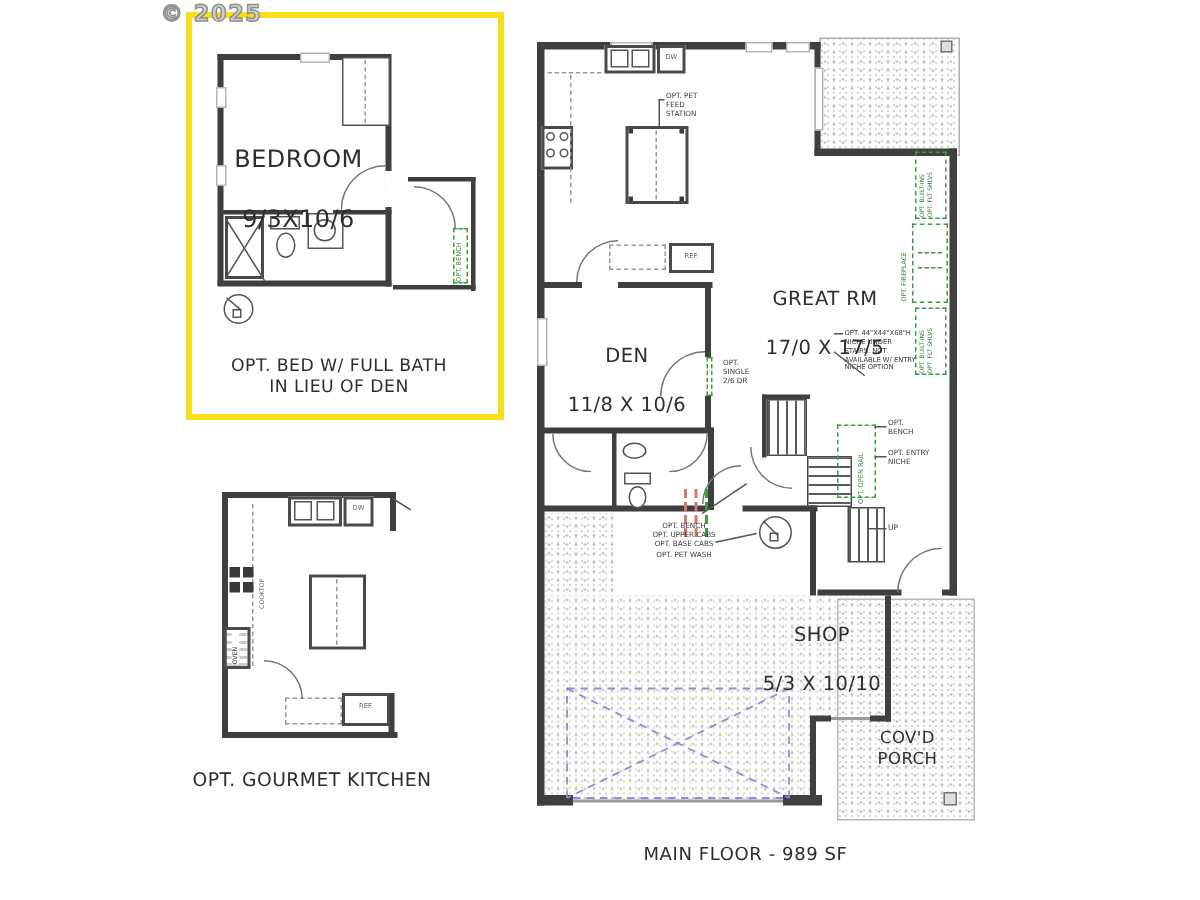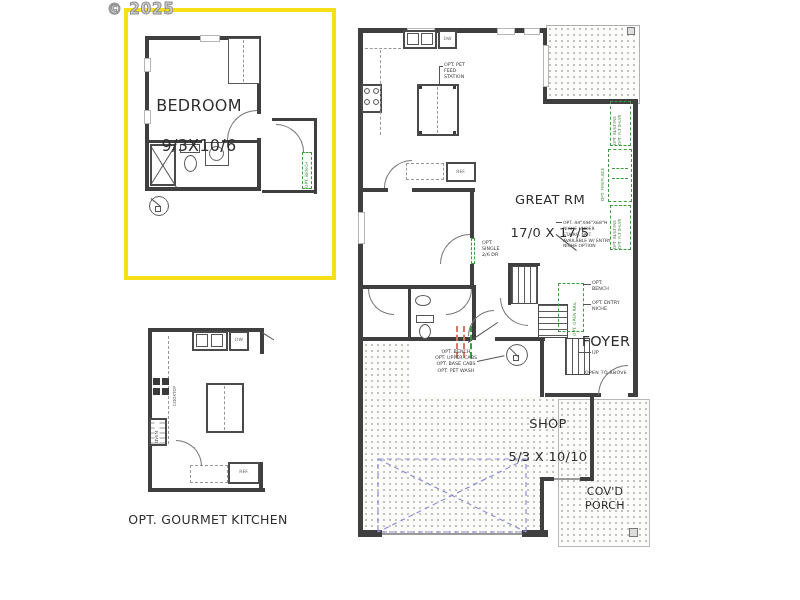--- a/index.html
+++ b/index.html
@@ -80,20 +80,22 @@
   <div class="arc arc-tr" style="left:276px;top:124px;width:28px;height:28px"></div>
 
   <div class="fx1" style="left:149px;top:196px;width:20px;height:20px;border-radius:50%"></div>
   <div class="fx1" style="left:155px;top:206px;width:6px;height:6px"></div>
   <div class="line" style="left:151px;top:198px;width:12px;transform:rotate(40deg)"></div>
 
   <div class="lbl" style="left:143px;top:76px;width:112px;font-size:16px">
     <div>BEDROOM</div>
     <div>9/3X10/6</div>
   </div>
+  <div class="lbl" style="left:126px;top:236px;width:200px;font-size:11.5px">OPT. BED W/ FULL BATH
+IN LIEU OF DEN</div>
 
   <div class="w" style="left:148px;top:328px;width:116px;height:4px"></div>
   <div class="w" style="left:148px;top:328px;width:4px;height:164px"></div>
   <div class="w" style="left:148px;top:488px;width:117px;height:4px"></div>
   <div class="w" style="left:260px;top:328px;width:4px;height:26px"></div>
   <div class="w" style="left:259px;top:462px;width:4px;height:28px"></div>
   <div class="line" style="left:262px;top:332px;width:14px;transform:rotate(32deg)"></div>
 
   <div class="fx" style="left:192px;top:331px;width:36px;height:20px"></div>
   <div class="fx1" style="left:196px;top:334px;width:12px;height:13px"></div>
@@ -255,25 +257,26 @@
   <svg style="position:absolute;left:377px;top:458px;z-index:3" width="150" height="75">
     <rect x="1" y="1" width="148" height="73" fill="none" stroke="#8e8ed8" stroke-width="1.2" stroke-dasharray="5 4"></rect>
     <line x1="1" y1="1" x2="149" y2="74" stroke="#8e8ed8" stroke-width="1.2" stroke-dasharray="5 4"></line>
     <line x1="149" y1="1" x2="1" y2="74" stroke="#8e8ed8" stroke-width="1.2" stroke-dasharray="5 4"></line>
   </svg>
 
   <div class="lbl" style="left:504px;top:176px;width:92px;font-size:13px">
     <div>GREAT RM</div>
     <div>17/0 X 17/5</div>
   </div>
-  <div class="lbl" style="left:578px;top:312px;width:56px">
-    <div style="font-size:14.5px">FOYER</div>
-    <div style="font-size:4.6px">OPEN TO ABOVE</div>
+  <div class="lbl" style="left:376px;top:214px;width:84px;font-size:13px">
+    <div>DEN</div>
+    <div>11/8 X 10/6</div>
   </div>
   <div class="lbl" style="left:506px;top:400px;width:84px;font-size:13px">
     <div>SHOP</div>
     <div>5/3 X 10/10</div>
   </div>
   <div class="lbl" style="left:579px;top:485px;width:52px;font-size:11px">COV'D
 PORCH</div>
 
+  <div class="lbl" style="left:397px;top:562px;width:200px;font-size:12px;letter-spacing:.4px">MAIN FLOOR - 989 SF</div>
 
 </div>
 
 </body></html>

